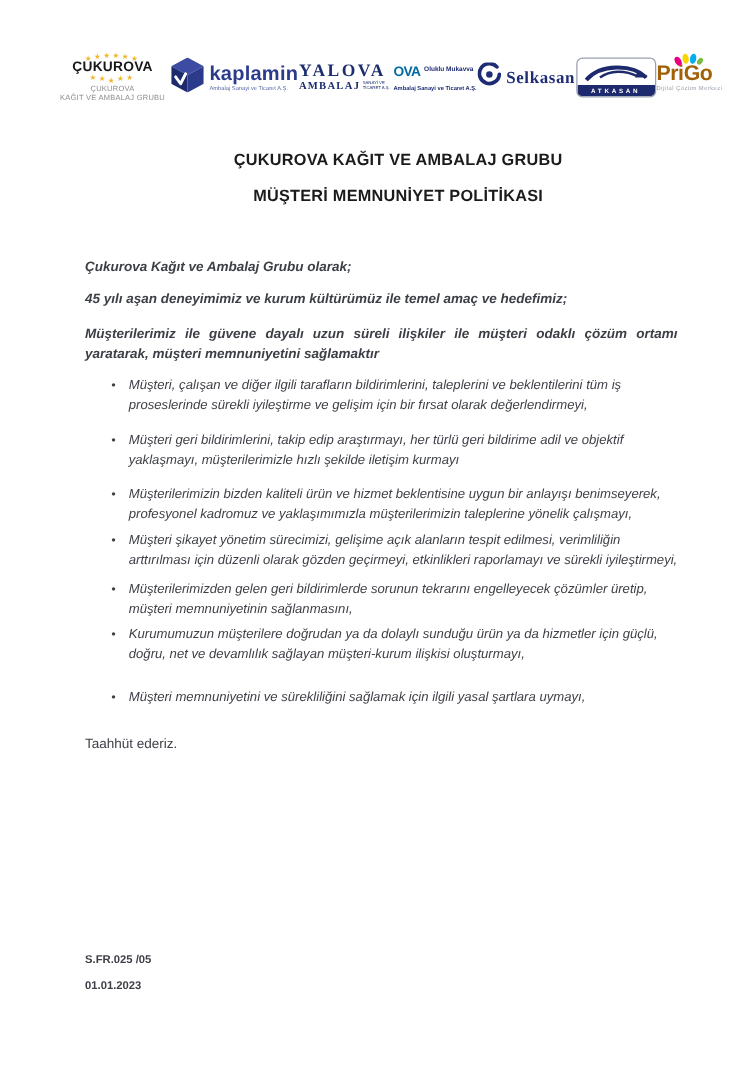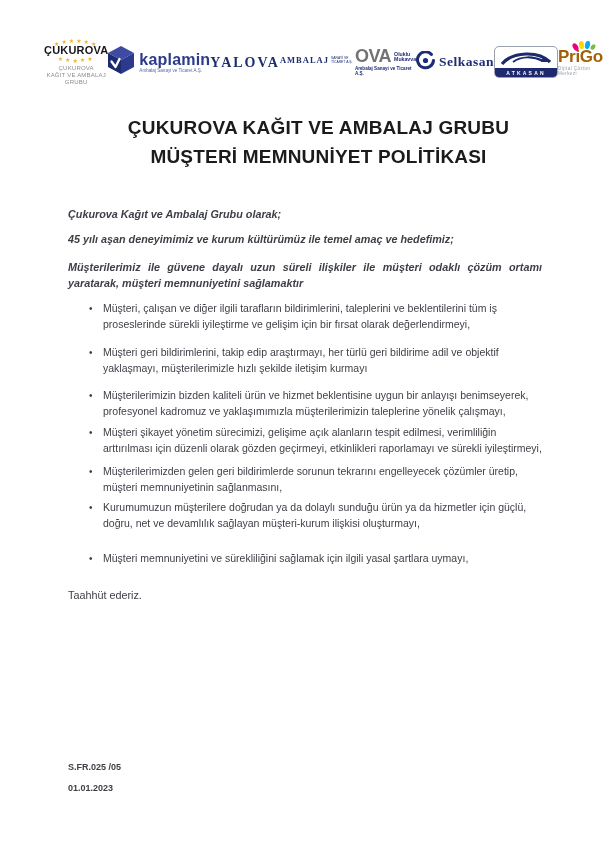--- a/index.html
+++ b/index.html
@@ -30,30 +30,30 @@
   .cukurova-word { font-size:11px; font-weight:800; color:#17171a; letter-spacing:0.2px; line-height:12px; }
   .cukurova-sub { margin-top:3px; font-size:6px; color:#8d8d90; line-height:7px; letter-spacing:0.2px; }
 
   
   .logo-kaplamin { gap:5px; }
   .kaplamin-text { display:flex; flex-direction:column; }
   .kaplamin-word { font-size:16px; font-weight:800; color:#2c3a8c; line-height:15px; letter-spacing:0.2px; }
   .kaplamin-sub { font-size:4.6px; color:#5a6aa8; margin-top:1px; }
 
   
-  .logo-yalova { flex-direction:row; align-items:flex-start; font-family:"Liberation Serif", serif; }
+  .logo-yalova { flex-direction:column; align-items:flex-start; font-family:"Liberation Serif", serif; }
   .yalova-line1 { font-size:14px; font-weight:700; color:#1c2e6e; letter-spacing:2px; line-height:13px; }
   .yalova-row2 { display:flex; align-items:flex-start; gap:2px; }
   .yalova-line2 { font-size:8.5px; font-weight:700; color:#1c2e6e; letter-spacing:1px; line-height:9px; }
   .yalova-sub { font-size:3.4px; color:#1c2e6e; width:24px; line-height:4px; font-family:"Liberation Sans", sans-serif; }
 
   
   .logo-ova { flex-direction:column; align-items:flex-start; }
   .ova-row { display:flex; align-items:flex-start; gap:3px; }
-  .ova-word { font-size:18px; font-weight:800; color:#737373; line-height:15px; letter-spacing:-0.5px; }
+  .ova-word { font-size:11px; font-weight:800; color:#0369a1; line-height:15px; letter-spacing:-0.5px; }
   .ova-tag { font-size:5.2px; font-weight:700; color:#1e2c74; margin-top:3px; line-height:5px; }
   .ova-sub { font-size:4.6px; font-weight:700; color:#1e2c74; margin-top:2px; }
 
   
   .logo-selkasan { gap:4px; }
   .selkasan-word { font-family:"Liberation Serif", serif; font-size:13.5px; font-weight:700; color:#1e2c74; letter-spacing:0.5px; }
 
   
   .atkasan-box {
     width:64px; height:32px; border:1.5px solid #9aa0b0; border-radius:5px;
@@ -71,33 +71,33 @@
   .petal { position:absolute; width:5px; height:8px; border-radius:50% 50% 50% 50%; }
   .petal-m { background:#e6007e; left:0;  top:1px; transform:rotate(-30deg); }
   .petal-y { background:#ffd500; left:6px; top:-1px; transform:rotate(-8deg); }
   .petal-c { background:#00aeef; left:12px; top:-1px; transform:rotate(12deg); }
   .petal-g { background:#77bc43; left:18px; top:2px; transform:rotate(35deg); width:4px; height:6px; }
   .prigo-word { font-size:17px; font-weight:800; color:#a16207; line-height:16px; letter-spacing:-0.3px; }
   .prigo-sub { font-size:4.6px; color:#9aa0a8; margin-top:1px; letter-spacing:0.4px; }
 
   
   .title-block { position:absolute; top:113px; left:0; right:0; text-align:center; }
-  .title-line { font-size:19px; font-weight:700; color:#1b1b1d; letter-spacing:0.2px; line-height:29px;padding-left:33px; }
+  .title-line { font-size:13px; font-weight:700; color:#1b1b1d; letter-spacing:0.2px; line-height:29px;padding-left:33px; }
 
   
   .content { position:absolute; top:206px; left:68px; right:62px; font-size:10.8px; }
   .intro p { font-style:italic; font-weight:700; line-height:16px; color:#3d3f46; }
   .intro .p1 { margin-bottom:9px; }
   .intro .p2 { margin-bottom:12px; }
   .intro .p3 { text-align:justify; }
 
   .context-heading { margin-top:36px; font-size:10.8px; line-height:16px; }
 
   ul.policy { list-style:none; margin-top:10px; }
-  ul.policy li { position:relative; padding-left:35px; line-height:15.5px; font-size:10.5px; }
+  ul.policy li { position:relative; padding-left:35px; line-height:15.5px; font-size:10.5px;font-style:italic; }
   ul.policy li::before { content:"•"; position:absolute; left:21px; top:0; font-size:10px; }
   ul.policy li:nth-child(1){ margin-bottom:13px; }
   ul.policy li:nth-child(2){ margin-bottom:12px; }
   ul.policy li:nth-child(3){ margin-bottom:6px; }
   ul.policy li:nth-child(4){ margin-bottom:8px; }
   ul.policy li:nth-child(5){ margin-bottom:5px; }
   ul.policy li:nth-child(6){ margin-bottom:20px; }
 
   .commitment { margin-top:22px; font-size:10.8px; }
 

